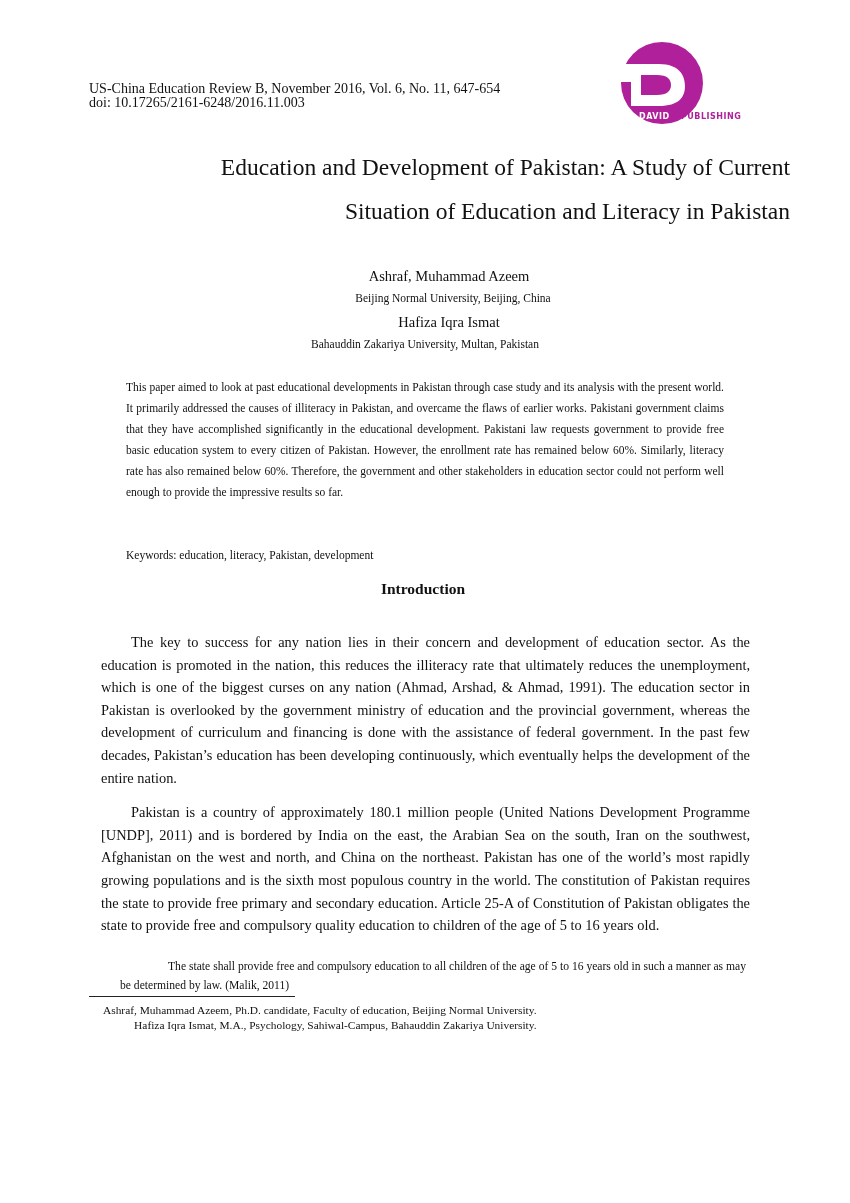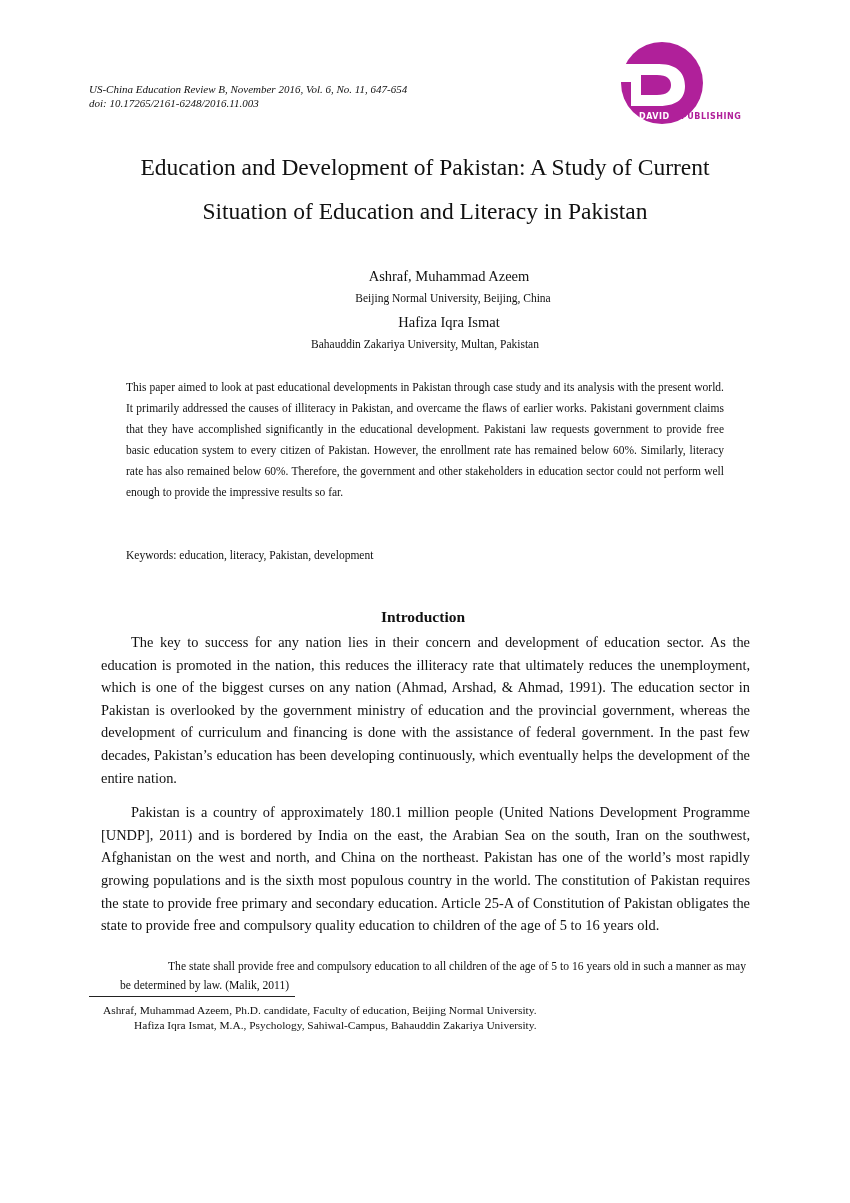--- a/index.html
+++ b/index.html
@@ -1,24 +1,24 @@
 <!DOCTYPE html>
 <html><head>
 <meta charset="utf-8">
 <style>
   html, body { margin: 0; padding: 0; background: #ffffff; }
   body {
     width: 850px; height: 1203px; position: relative; overflow: hidden;
     font-family: "Liberation Serif", "DejaVu Serif", serif; color: #111;
   }
   .abs { position: absolute; }
-  .journal-line { left: 89px; font-size: 11px; line-height: 14px; color: #111; white-space: nowrap; font-style: italic; }
+  .journal-line { left: 89px; font-size: 14px; line-height: 14px; color: #111; white-space: nowrap; }
   .logo { left: 619px; top: 42px; width: 150px; height: 82px; }
   .title {
-    left: 60px; width: 730px; text-align: center;
+    left: 60px; width: 730px; text-align: right;
     font-size: 23.5px; line-height: 44px; color: #111;
   }
   .center { left: 0; width: 850px; text-align: center; white-space: nowrap; }
   .author { font-size: 14.5px; margin-left: 24px; }
   .affil { font-size: 11.5px; }
   .abstract {
     left: 126px; width: 598px; font-size: 11.5px; line-height: 21px;
     text-align: justify; text-align-last: left;
   }
   .abstract p { margin: 0; }
@@ -70,21 +70,21 @@
 
 <div class="abs abstract" style="top:377px;">
   <p>This paper aimed to look at past educational developments in Pakistan through case study and its analysis with the present world. It primarily addressed the causes of illiteracy in Pakistan, and overcame the flaws of earlier works. Pakistani government claims that they have accomplished significantly in the educational development. Pakistani law requests government to provide free basic education system to every citizen of Pakistan. However, the enrollment rate has remained below 60%. Similarly, literacy rate has also remained below 60%. Therefore, the government and other stakeholders in education sector could not perform well enough to provide the impressive results so far.</p>
 </div>
 
 <div class="abs keywords" style="top:549px;">
   <span class="kw-label">Keywords:</span>
   <span>education, literacy, Pakistan, development</span>
 </div>
 
-<div class="abs section-heading" style="top:608px;">Introduction</div>
+<div class="abs section-heading" style="top:580px;">Introduction</div>
 
 <div class="abs body-text" style="top:619px;">
   <p>The key to success for any nation lies in their concern and development of education sector. As the education is promoted in the nation, this reduces the illiteracy rate that ultimately reduces the unemployment, which is one of the biggest curses on any nation (Ahmad, Arshad, &amp; Ahmad, 1991). The education sector in Pakistan is overlooked by the government ministry of education and the provincial government, whereas the development of curriculum and financing is done with the assistance of federal government. In the past few decades, Pakistan’s education has been developing continuously, which eventually helps the development of the entire nation.</p>
   <p>Pakistan is a country of approximately 180.1 million people (United Nations Development Programme [UNDP], 2011) and is bordered by India on the east, the Arabian Sea on the south, Iran on the southwest, Afghanistan on the west and north, and China on the northeast. Pakistan has one of the world’s most rapidly growing populations and is the sixth most populous country in the world. The constitution of Pakistan requires the state to provide free primary and secondary education. Article 25-A of Constitution of Pakistan obligates the state to provide free and compulsory quality education to children of the age of 5 to 16 years old.</p>
 </div>
 
 <div class="abs quote" style="top:941px;">
   <p>The state shall provide free and compulsory education to all children of the age of 5 to 16 years old in such a manner as may be determined by law. (Malik, 2011)</p>
 </div>
 

